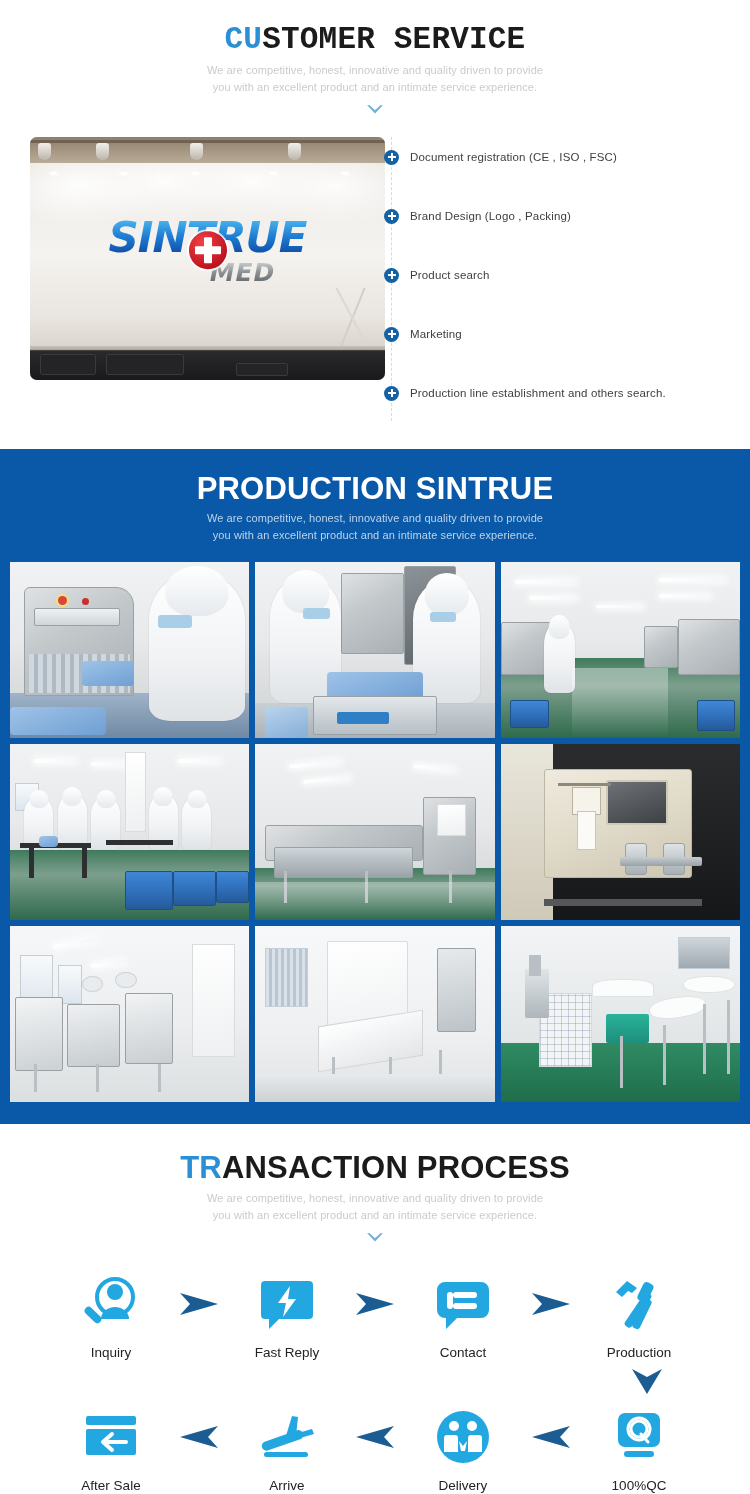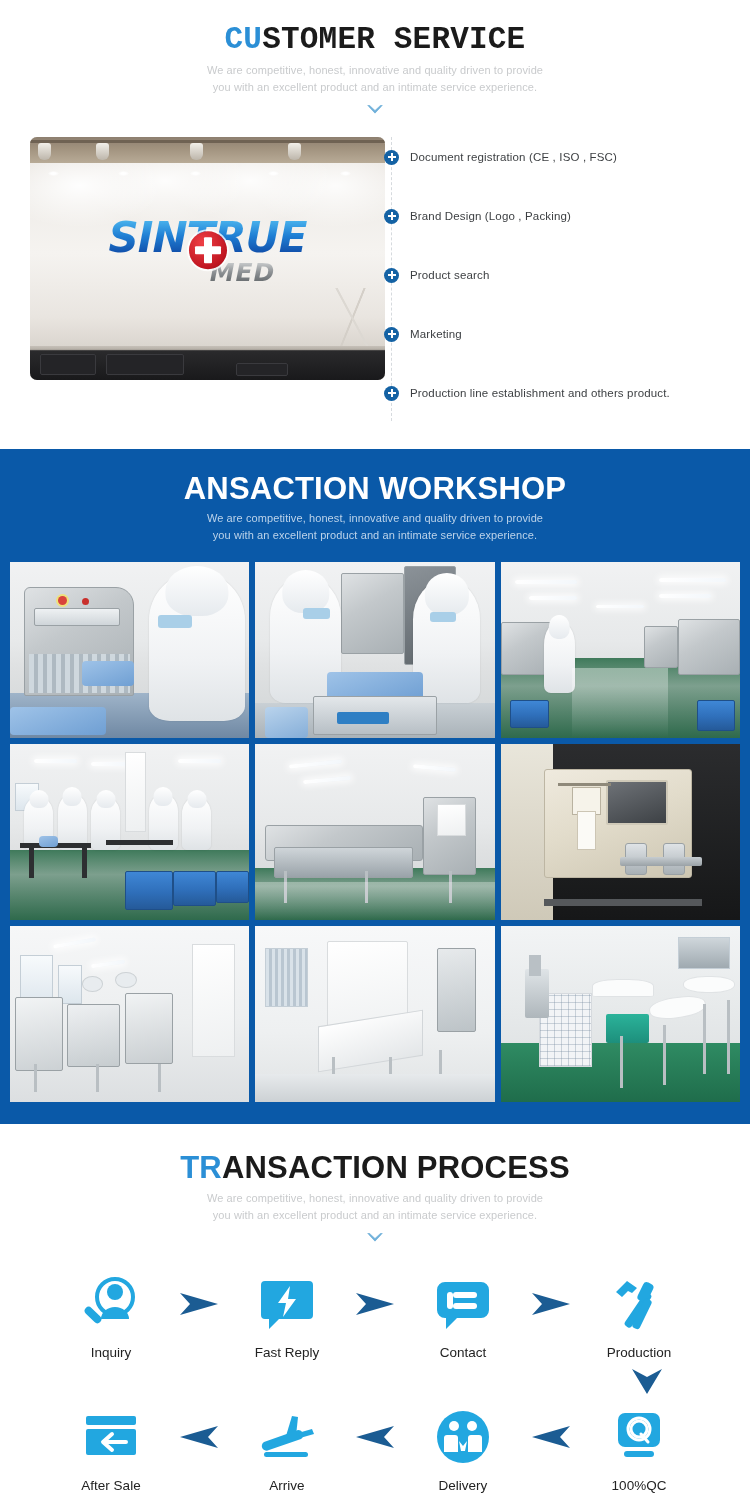--- a/index.html
+++ b/index.html
@@ -379,30 +379,30 @@
       <li class="cs-item">
         <span class="plus-ico"></span>
         <span class="cs-item-label">Product search</span>
       </li>
       <li class="cs-item">
         <span class="plus-ico"></span>
         <span class="cs-item-label">Marketing</span>
       </li>
       <li class="cs-item">
         <span class="plus-ico"></span>
-        <span class="cs-item-label">Production line establishment and others product.</span>
+        <span class="cs-item-label">Production line establishment and others search.</span>
       </li>
     </ul>
   </div>
 </section>
 
 <section id="production-workshop">
 
   <div class="section-head">
-    <h1 class="sec-title pw-title">ANSACTION WORKSHOP</h1>
+    <h1 class="sec-title pw-title">PRODUCTION SINTRUE</h1>
     <p class="sec-sub pw-sub">We are competitive, honest, innovative and quality driven to provide you with an excellent product and an intimate service experience.</p>
   </div>
 
   <div class="pw-grid">
 
     <div class="pw-cell">
       <div class="scene s-room"></div>
       <div class="s-floor-grey" style="height:26%;background:linear-gradient(180deg,#9fb4c9,#6f88a3)"></div>
       <div class="machine" style="left:6%;top:14%;width:46%;height:62%;border-radius:6px 18px 2px 2px"></div>
       <div class="machine" style="left:10%;top:26%;width:36%;height:10%;background:linear-gradient(180deg,#eef1f3,#cfd5d9)"></div>

